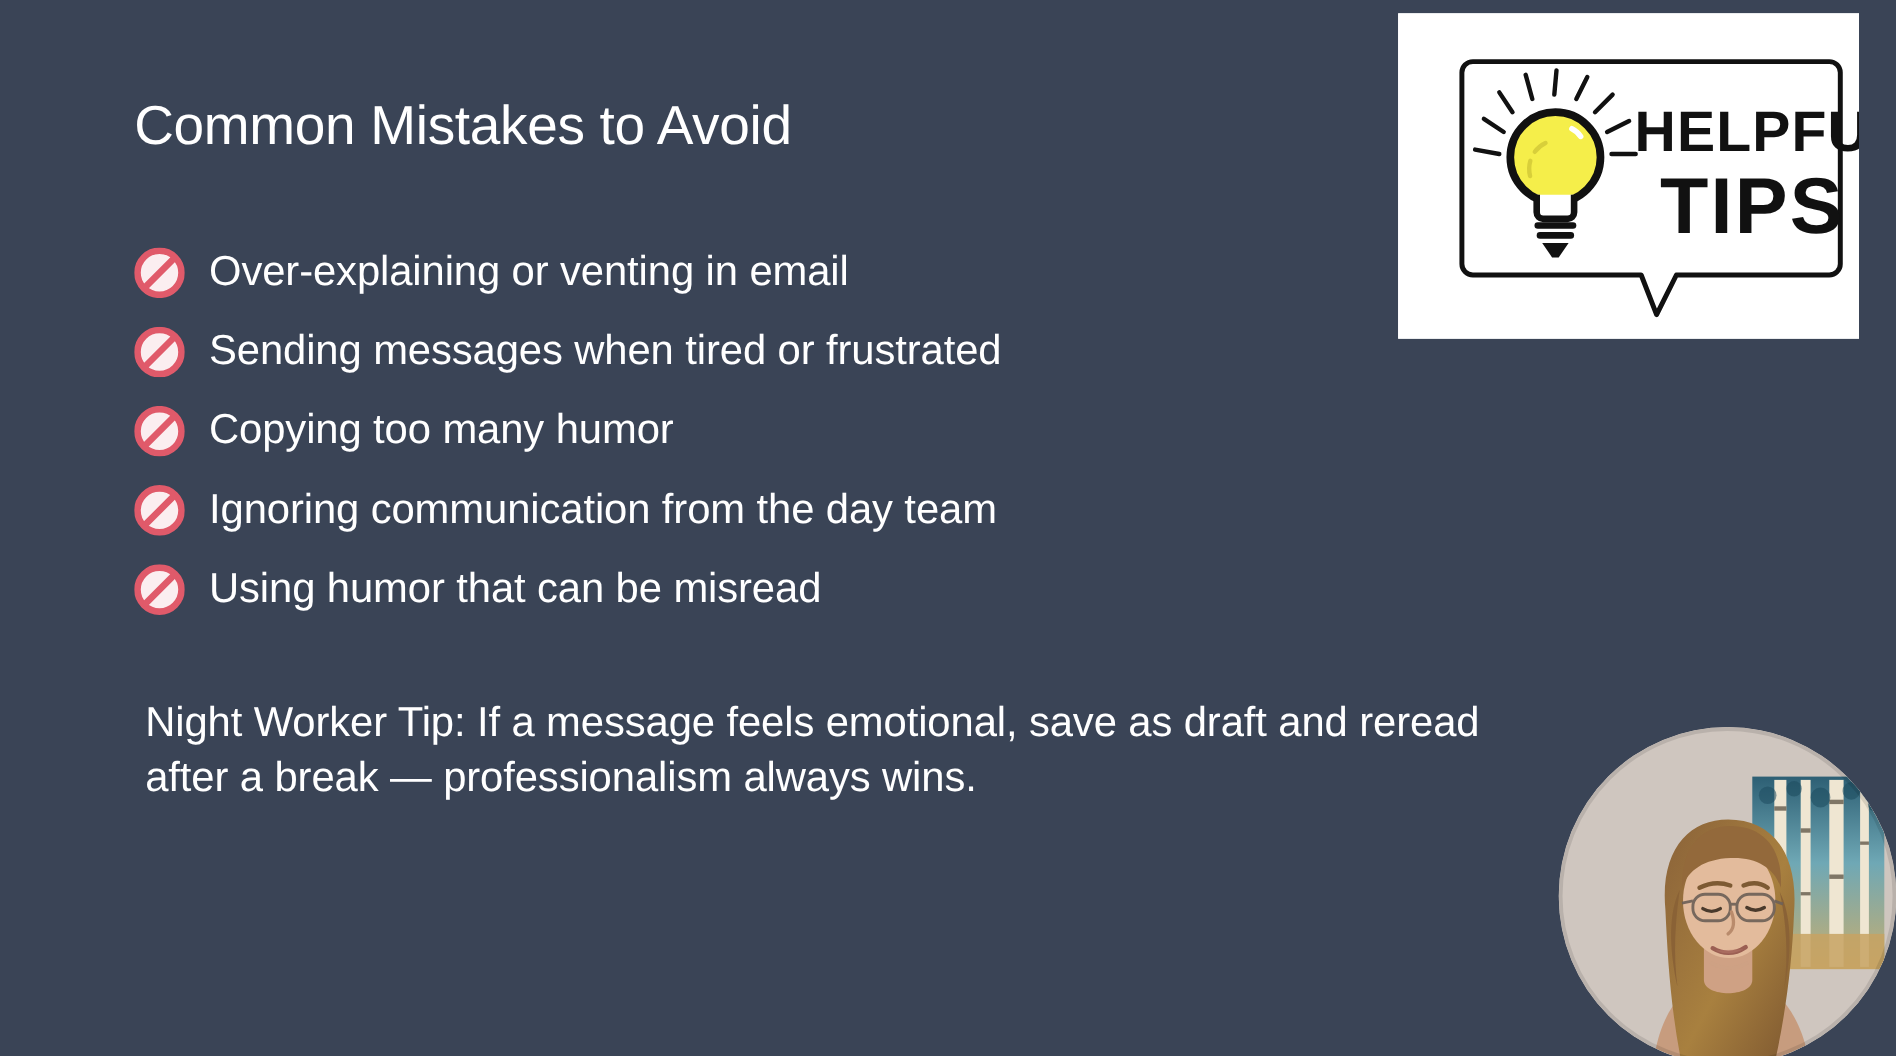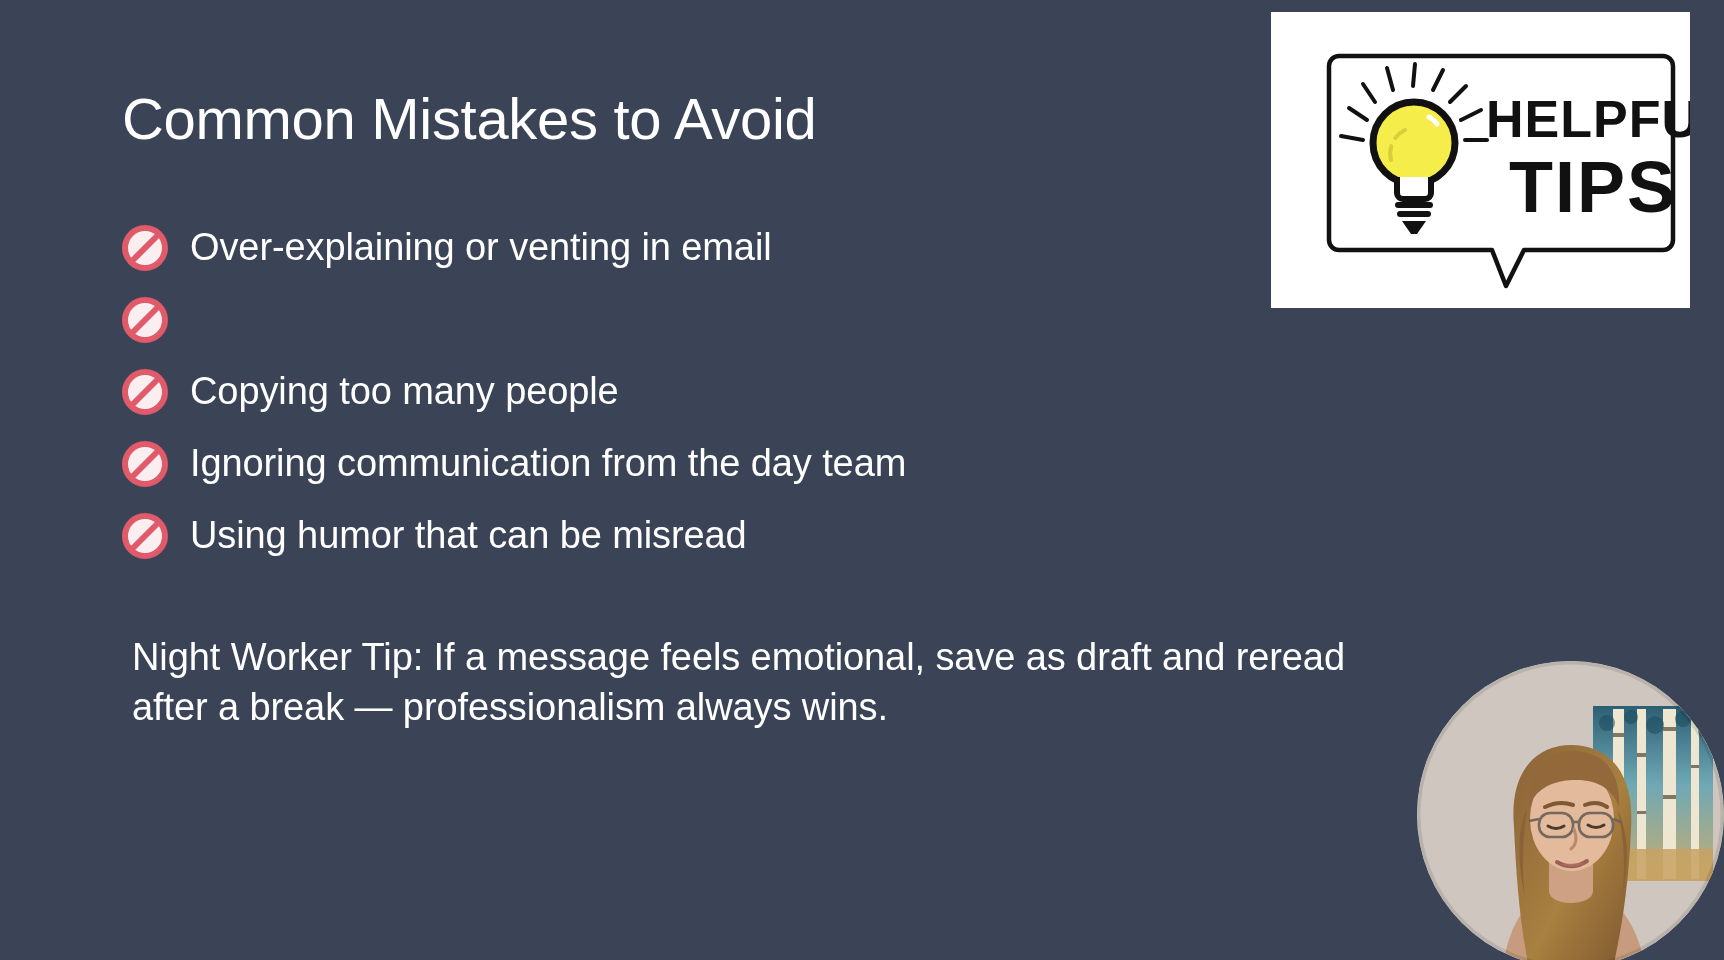--- a/index.html
+++ b/index.html
@@ -18,21 +18,21 @@
     height: 960px;
     background: #3a4456;
     overflow: hidden;
   }
 
   
   .slide-title {
     position: absolute;
     left: 122px;
     top: 88px;
-    font-size: 58px;
+    font-size: 50px;
     line-height: 1.06;
     font-weight: 400;
     color: #ffffff;
     letter-spacing: -0.3px;
     white-space: nowrap;
   }
 
   
   .bullet-list {
     position: absolute;
@@ -131,30 +131,31 @@
       <span class="bullet-text">Over-explaining or venting in email</span>
     </li>
 
     <li class="bullet-item">
       <span class="bullet-icon">
         <svg viewBox="0 0 46 46" xmlns="http://www.w3.org/2000/svg">
           <circle cx="23" cy="23" r="20" fill="#fbeef0" stroke="#e05a6a" stroke-width="6"></circle>
           <line x1="10.5" y1="35.5" x2="35.5" y2="10.5" stroke="#e05a6a" stroke-width="6" stroke-linecap="round"></line>
         </svg>
       </span>
-    </li>
-
-    <li class="bullet-item">
-      <span class="bullet-icon">
-        <svg viewBox="0 0 46 46" xmlns="http://www.w3.org/2000/svg">
-          <circle cx="23" cy="23" r="20" fill="#fbeef0" stroke="#e05a6a" stroke-width="6"></circle>
-          <line x1="10.5" y1="35.5" x2="35.5" y2="10.5" stroke="#e05a6a" stroke-width="6" stroke-linecap="round"></line>
-        </svg>
-      </span>
-      <span class="bullet-text">Copying too many people</span>
+      <span class="bullet-text">Sending messages when tired or frustrated</span>
+    </li>
+
+    <li class="bullet-item">
+      <span class="bullet-icon">
+        <svg viewBox="0 0 46 46" xmlns="http://www.w3.org/2000/svg">
+          <circle cx="23" cy="23" r="20" fill="#fbeef0" stroke="#e05a6a" stroke-width="6"></circle>
+          <line x1="10.5" y1="35.5" x2="35.5" y2="10.5" stroke="#e05a6a" stroke-width="6" stroke-linecap="round"></line>
+        </svg>
+      </span>
+      <span class="bullet-text">Copying too many humor</span>
     </li>
 
     <li class="bullet-item">
       <span class="bullet-icon">
         <svg viewBox="0 0 46 46" xmlns="http://www.w3.org/2000/svg">
           <circle cx="23" cy="23" r="20" fill="#fbeef0" stroke="#e05a6a" stroke-width="6"></circle>
           <line x1="10.5" y1="35.5" x2="35.5" y2="10.5" stroke="#e05a6a" stroke-width="6" stroke-linecap="round"></line>
         </svg>
       </span>
       <span class="bullet-text">Ignoring communication from the day team</span>

